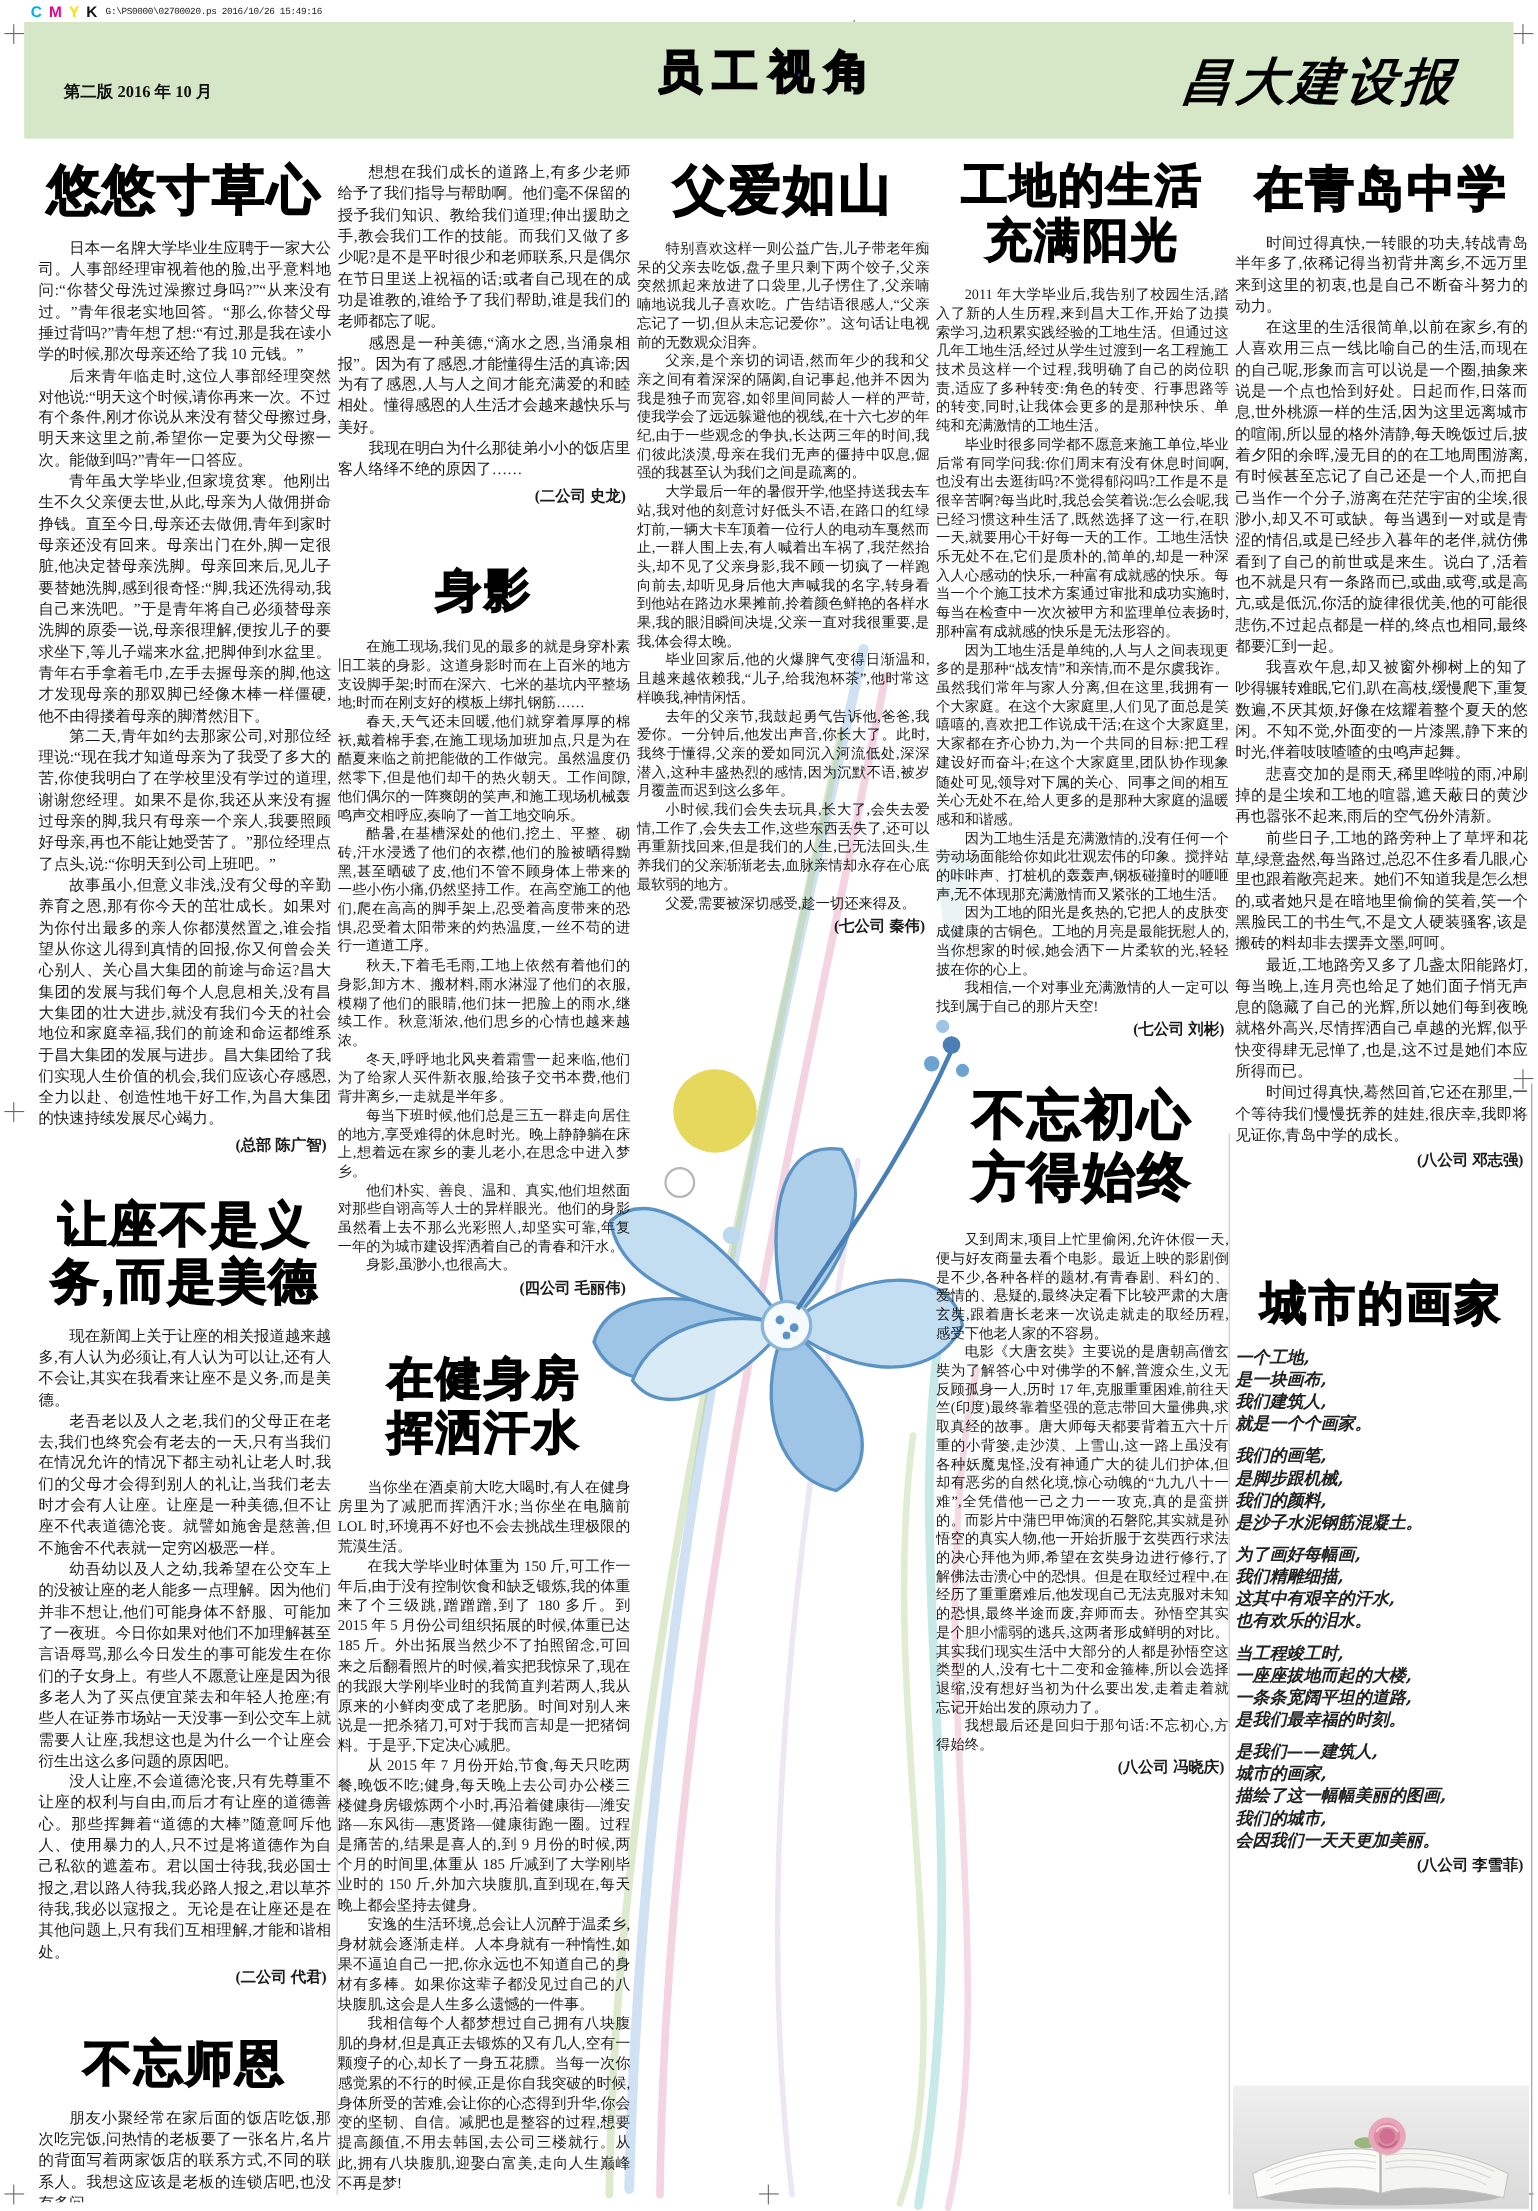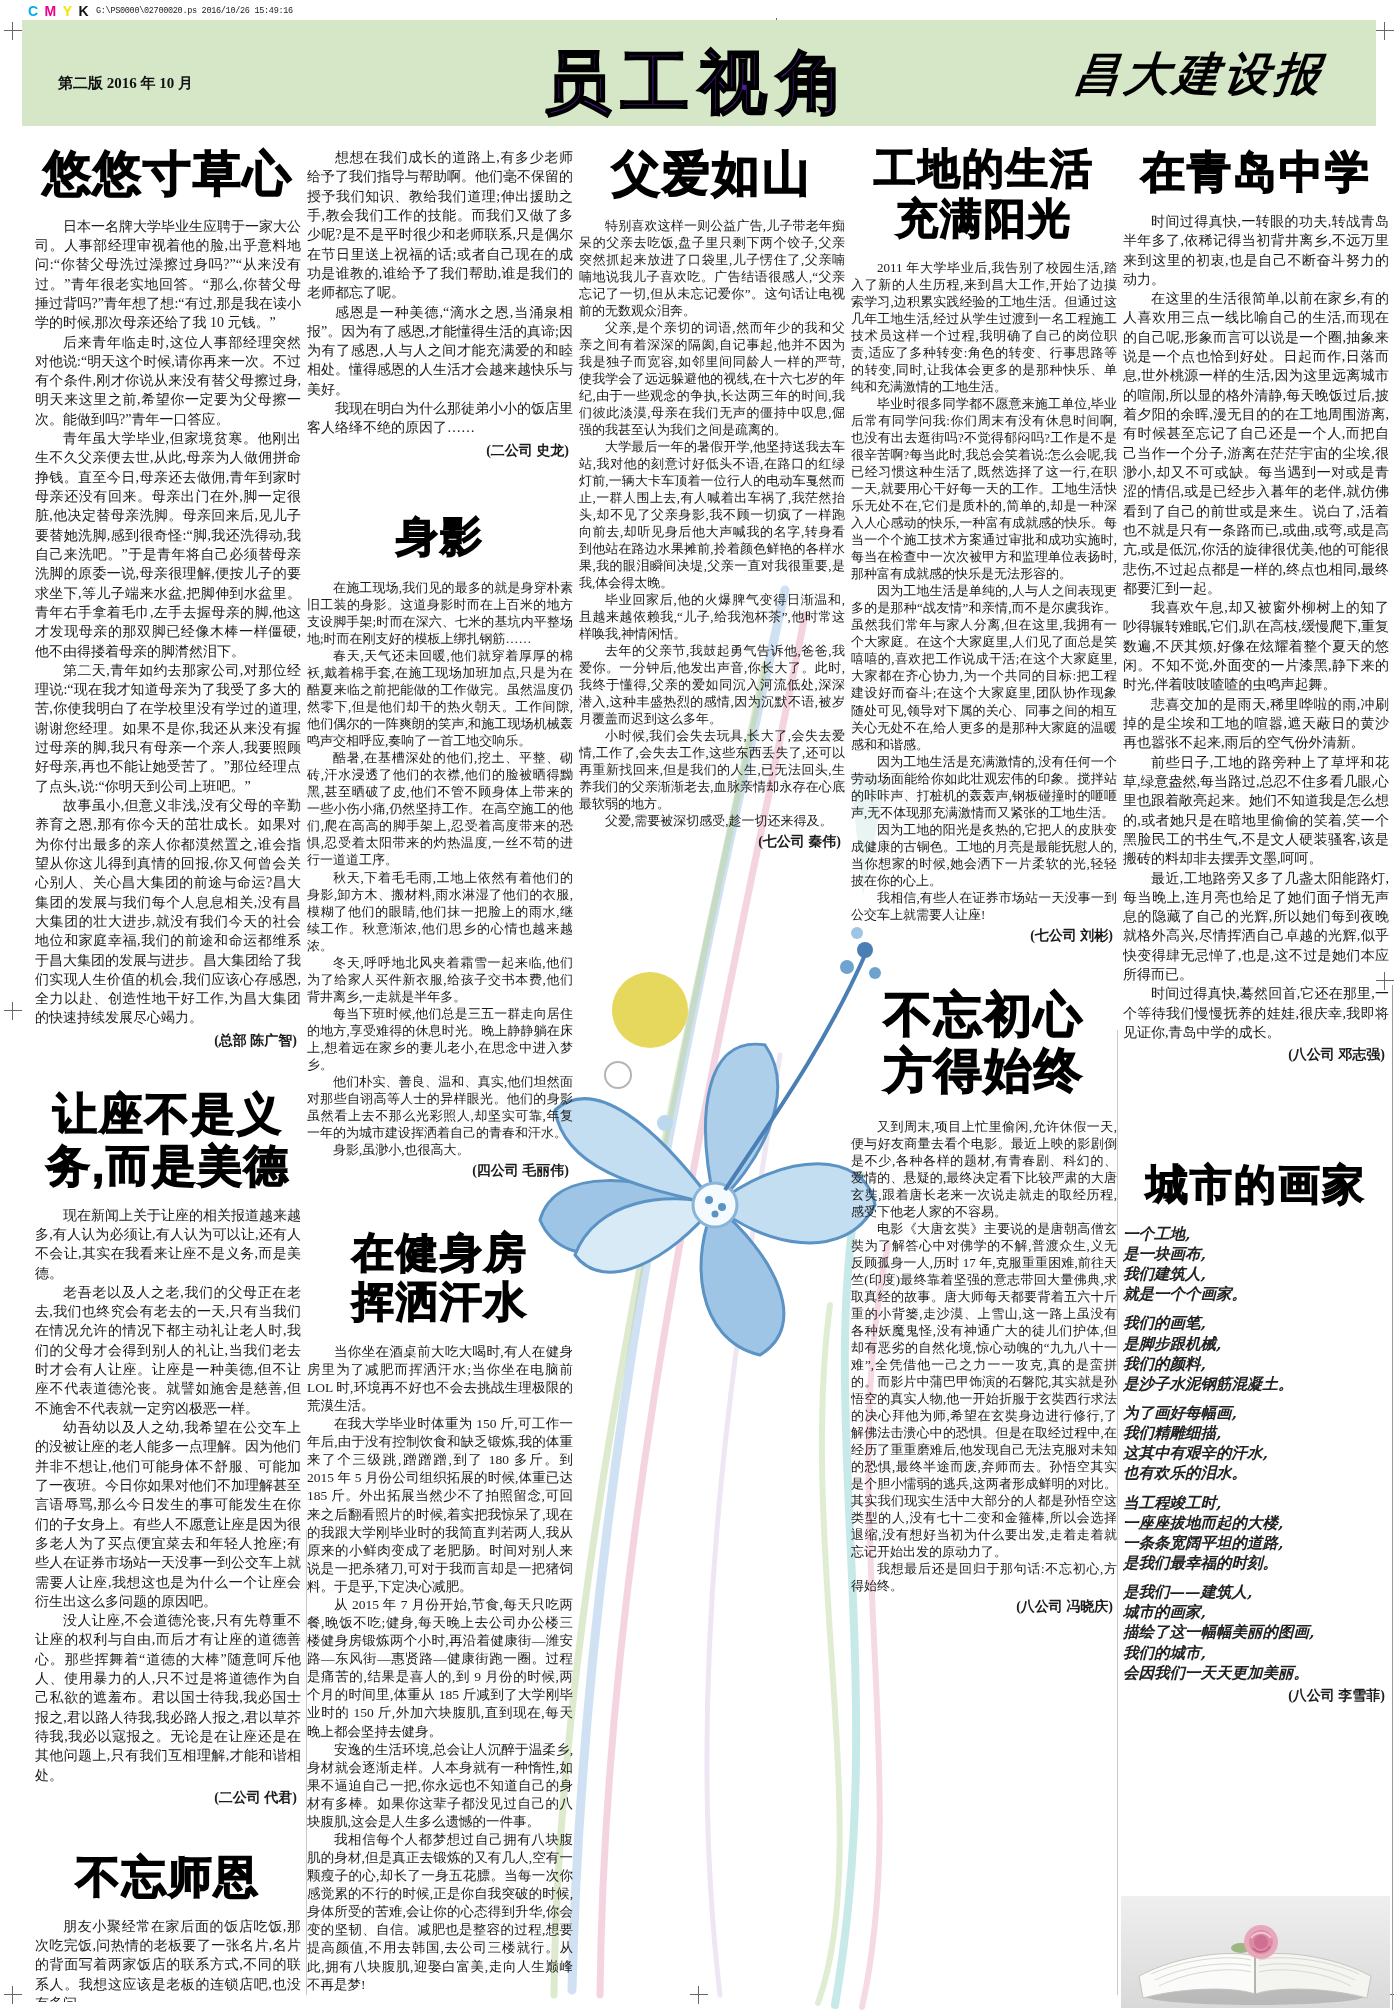--- a/index.html
+++ b/index.html
@@ -12,21 +12,21 @@
   #fileinfo{position:absolute;left:96px;top:6px;font-family:"Liberation Mono",monospace;
             font-size:8.5px;color:#222;letter-spacing:-0.3px;}
   
   .cropmark{position:absolute;width:18px;height:18px;}
   .cropmark::before{content:'';position:absolute;left:0;right:0;top:8px;border-top:1px solid #666;}
   .cropmark::after{content:'';position:absolute;top:0;bottom:0;left:8px;border-left:1px solid #666;}
   
   #band{position:absolute;left:22px;top:20px;width:1354px;height:106px;background:#d6e7c8;}
   #edition{position:absolute;left:36px;top:54px;font-size:15px;font-weight:bold;color:#111;
            font-family:"Liberation Serif",serif;}
-  #pagetitle{position:absolute;left:0;right:0;top:18px;text-align:center;font-size:68px;
+  #pagetitle{position:absolute;left:0;right:0;top:18px;text-align:center;font-size:41px;
              font-weight:900;letter-spacing:10px;color:#4c1d95;font-family:Liberation Serif, serif;
              -webkit-text-stroke:2px #000;}
   #masthead{position:absolute;right:52px;top:24px;font-size:46px;font-weight:bold;font-style:italic;
             letter-spacing:4px;color:#000;font-family:"DejaVu Serif",serif;transform:skewX(-6deg);}
   
   .col{position:absolute;top:140px;width:266px;height:1862px;overflow:hidden;z-index:2;}
   #col1{left:35px}#col2{left:307px}#col3{left:579px}#col4{left:851px}#col5{left:1123px}
   .hl{font-family:"Liberation Sans",sans-serif;font-weight:900;text-align:center;
       white-space:pre-line;color:#000;-webkit-text-stroke:1.4px #000;letter-spacing:2px;line-height:1.18;}
   .hl-54{font-size:42px}.hl-48{font-size:48px}.hl-44{font-size:44px}
@@ -203,21 +203,21 @@
   <div class="col" id="col4">
     <div>
       <div class="hl hl-42" style="margin-top:4px">工地的生活
 充满阳光</div>
       <div class="body fs13" style="margin-top:16px">
           <p>2011 年大学毕业后,我告别了校园生活,踏入了新的人生历程,来到昌大工作,开始了边摸索学习,边积累实践经验的工地生活。但通过这几年工地生活,经过从学生过渡到一名工程施工技术员这样一个过程,我明确了自己的岗位职责,适应了多种转变:角色的转变、行事思路等的转变,同时,让我体会更多的是那种快乐、单纯和充满激情的工地生活。</p>
           <p>毕业时很多同学都不愿意来施工单位,毕业后常有同学问我:你们周末有没有休息时间啊,也没有出去逛街吗?不觉得郁闷吗?工作是不是很辛苦啊?每当此时,我总会笑着说:怎么会呢,我已经习惯这种生活了,既然选择了这一行,在职一天,就要用心干好每一天的工作。工地生活快乐无处不在,它们是质朴的,简单的,却是一种深入人心感动的快乐,一种富有成就感的快乐。每当一个个施工技术方案通过审批和成功实施时,每当在检查中一次次被甲方和监理单位表扬时,那种富有成就感的快乐是无法形容的。</p>
           <p>因为工地生活是单纯的,人与人之间表现更多的是那种“战友情”和亲情,而不是尔虞我诈。虽然我们常年与家人分离,但在这里,我拥有一个大家庭。在这个大家庭里,人们见了面总是笑嘻嘻的,喜欢把工作说成干活;在这个大家庭里,大家都在齐心协力,为一个共同的目标:把工程建设好而奋斗;在这个大家庭里,团队协作现象随处可见,领导对下属的关心、同事之间的相互关心无处不在,给人更多的是那种大家庭的温暖感和和谐感。</p>
           <p>因为工地生活是充满激情的,没有任何一个劳动场面能给你如此壮观宏伟的印象。搅拌站的咔咔声、打桩机的轰轰声,钢板碰撞时的咂咂声,无不体现那充满激情而又紧张的工地生活。</p>
           <p>因为工地的阳光是炙热的,它把人的皮肤变成健康的古铜色。工地的月亮是最能抚慰人的,当你想家的时候,她会洒下一片柔软的光,轻轻披在你的心上。</p>
-          <p>我相信,有些人在证券市场站一天没事一到公交车上就需要人让座!</p>
+          <p>我相信,一个对事业充满激情的人一定可以找到属于自己的那片天空!</p>
         </div>
       <div class="sig">(七公司  刘彬)</div>
     </div>
     <div>
       <div class="hl hl-40" style="margin-top:42px">不忘初心
 方得始终</div>
       <div class="body fs13" style="margin-top:18px">
           <p>又到周末,项目上忙里偷闲,允许休假一天,便与好友商量去看个电影。最近上映的影剧倒是不少,各种各样的题材,有青春剧、科幻的、爱情的、悬疑的,最终决定看下比较严肃的大唐玄奘,跟着唐长老来一次说走就走的取经历程,感受下他老人家的不容易。</p>
           <p>电影《大唐玄奘》主要说的是唐朝高僧玄奘为了解答心中对佛学的不解,普渡众生,义无反顾孤身一人,历时 17 年,克服重重困难,前往天竺(印度)最终靠着坚强的意志带回大量佛典,求取真经的故事。唐大师每天都要背着五六十斤重的小背篓,走沙漠、上雪山,这一路上虽没有各种妖魔鬼怪,没有神通广大的徒儿们护体,但却有恶劣的自然化境,惊心动魄的“九九八十一难”,全凭借他一己之力一一攻克,真的是蛮拼的。而影片中蒲巴甲饰演的石磐陀,其实就是孙悟空的真实人物,他一开始折服于玄奘西行求法的决心拜他为师,希望在玄奘身边进行修行,了解佛法击溃心中的恐惧。但是在取经过程中,在经历了重重磨难后,他发现自己无法克服对未知的恐惧,最终半途而废,弃师而去。孙悟空其实是个胆小懦弱的逃兵,这两者形成鲜明的对比。其实我们现实生活中大部分的人都是孙悟空这类型的人,没有七十二变和金箍棒,所以会选择退缩,没有想好当初为什么要出发,走着走着就忘记开始出发的原动力了。</p>
           <p>我想最后还是回归于那句话:不忘初心,方得始终。</p>

